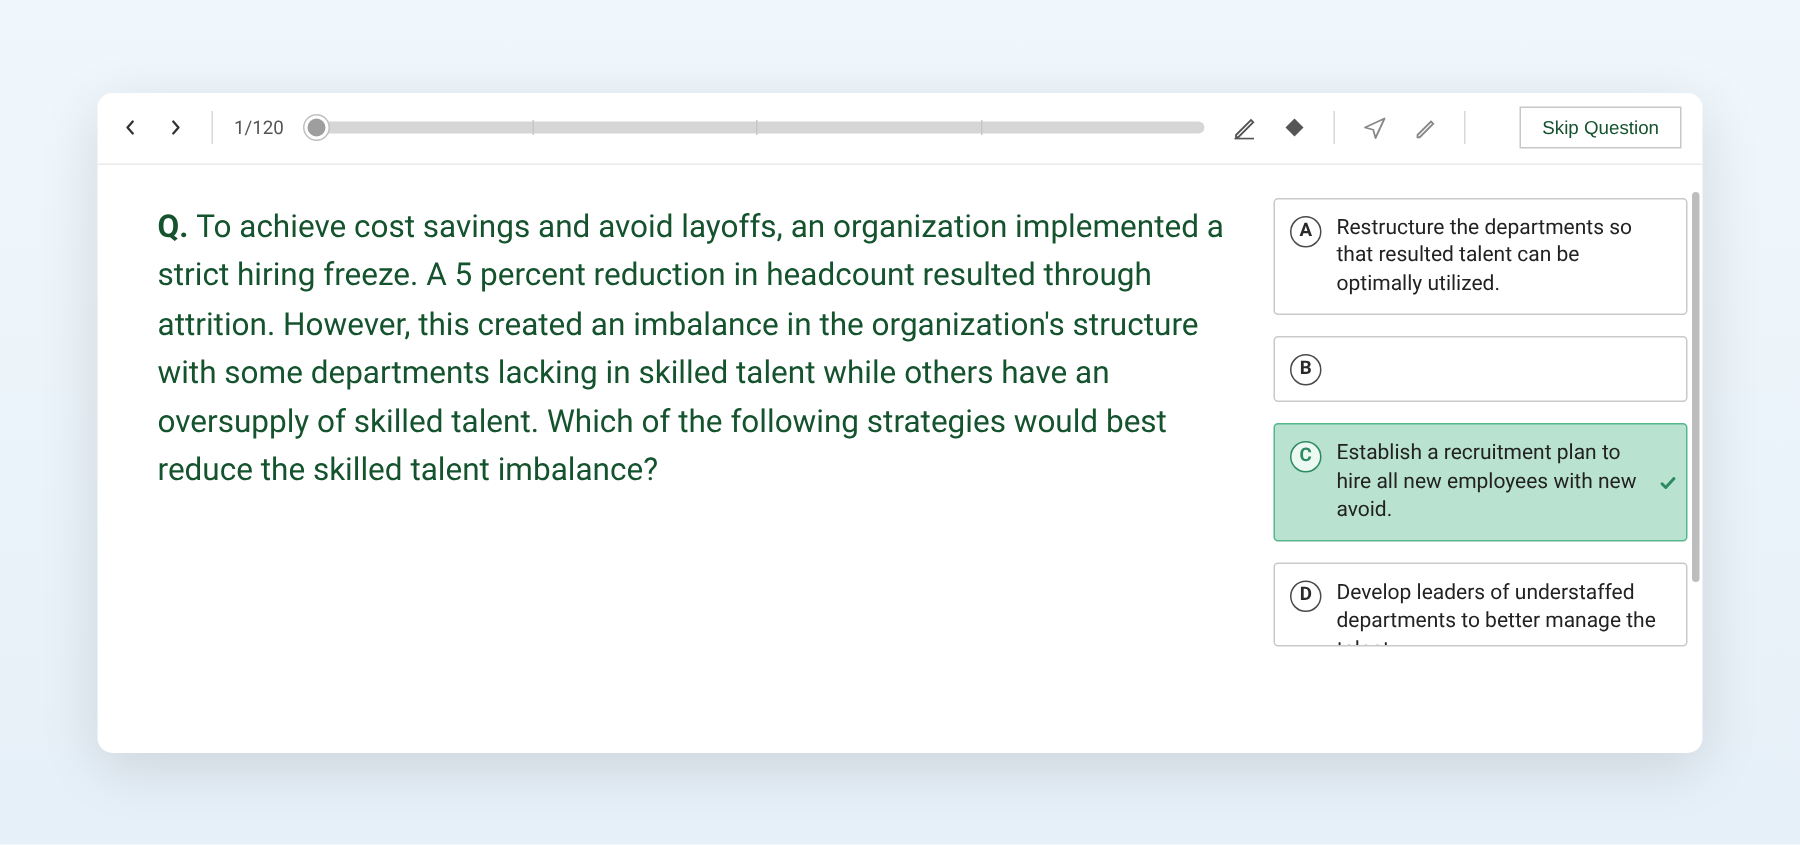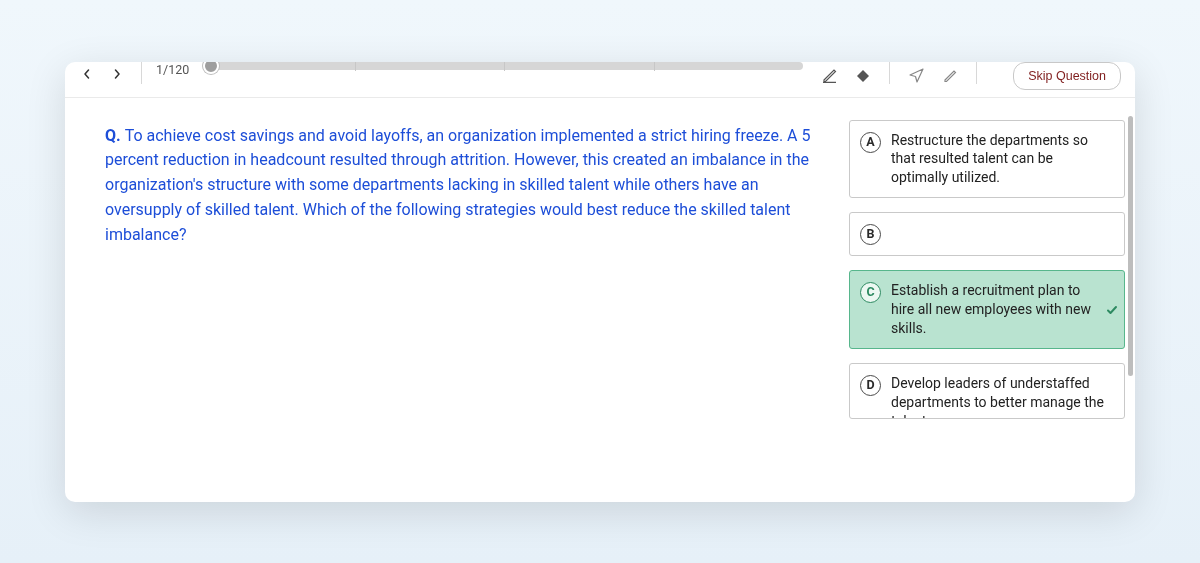--- a/index.html
+++ b/index.html
@@ -18,24 +18,24 @@
     height: 440px;
     background: #ffffff;
     border-radius: 10px;
     box-shadow: 0 10px 40px rgba(0,0,0,0.12);
     overflow: hidden;
     position: relative;
   }
 
   
   .topbar {
-    height: 36px;
+    height: 48px;
     border-bottom: 1px solid #eaeaea;
     display: flex;
-    align-items: flex-start;
+    align-items: center;
     padding: 0 14px 0 10px;
     gap: 6px;
     font-size: 12.5px;
     color: #555;
   }
   .nav-btn {
     width: 24px; height: 24px;
     display: flex; align-items: center; justify-content: center;
     cursor: pointer;
     color: #444;
@@ -75,40 +75,40 @@
     background: #c7c7c7;
   }
   .tool-btn {
     width: 28px; height: 28px;
     display: flex; align-items: center; justify-content: center;
     cursor: pointer;
     color: #555;
   }
   .skip-btn {
     border: 1px solid #c8c8c8;
-    border-radius: 12px;
+    border-radius: 0;
     padding: 6px 14px;
     font-size: 12.5px;
-    color: #7f1d1d;
+    color: #14532d;
     background: #fff;
     cursor: pointer;
     margin-left: 24px;
   }
 
   
   .body {
     display: flex;
     height: calc(100% - 48px);
     position: relative;
   }
   .question-col {
     flex: 1;
     padding: 26px 22px 20px 40px;
-    font-size: 16px;
-    color: #1d4ed8;
+    font-size: 21px;
+    color: #14532d;
     line-height: 1.55;
     overflow: hidden;
   }
   .question-col strong { font-weight: 700; }
   .answers-col {
     width: 288px;
     padding: 22px 10px 10px 2px;
     display: flex;
     flex-direction: column;
     gap: 14px;
@@ -237,21 +237,21 @@
 
       </div>
 
       <div class="answer">
         <div class="letter">B</div>
 
       </div>
 
       <div class="answer selected">
         <div class="letter">C</div>
-        <div>Establish a recruitment plan to hire all new employees with new skills.</div>
+        <div>Establish a recruitment plan to hire all new employees with new avoid.</div>
         <span class="check">
             <svg width="12" height="12" viewBox="0 0 12 12">
               <path d="M2 6.5 L4.5 9 L10 3" stroke="#2d8a61" stroke-width="2" fill="none" stroke-linecap="round" stroke-linejoin="round"></path>
             </svg>
           </span>
       </div>
 
       <div class="answer cutoff" style="height:56px">
         <div class="letter">D</div>
         <div>Develop leaders of understaffed departments to better manage the talent</div>

